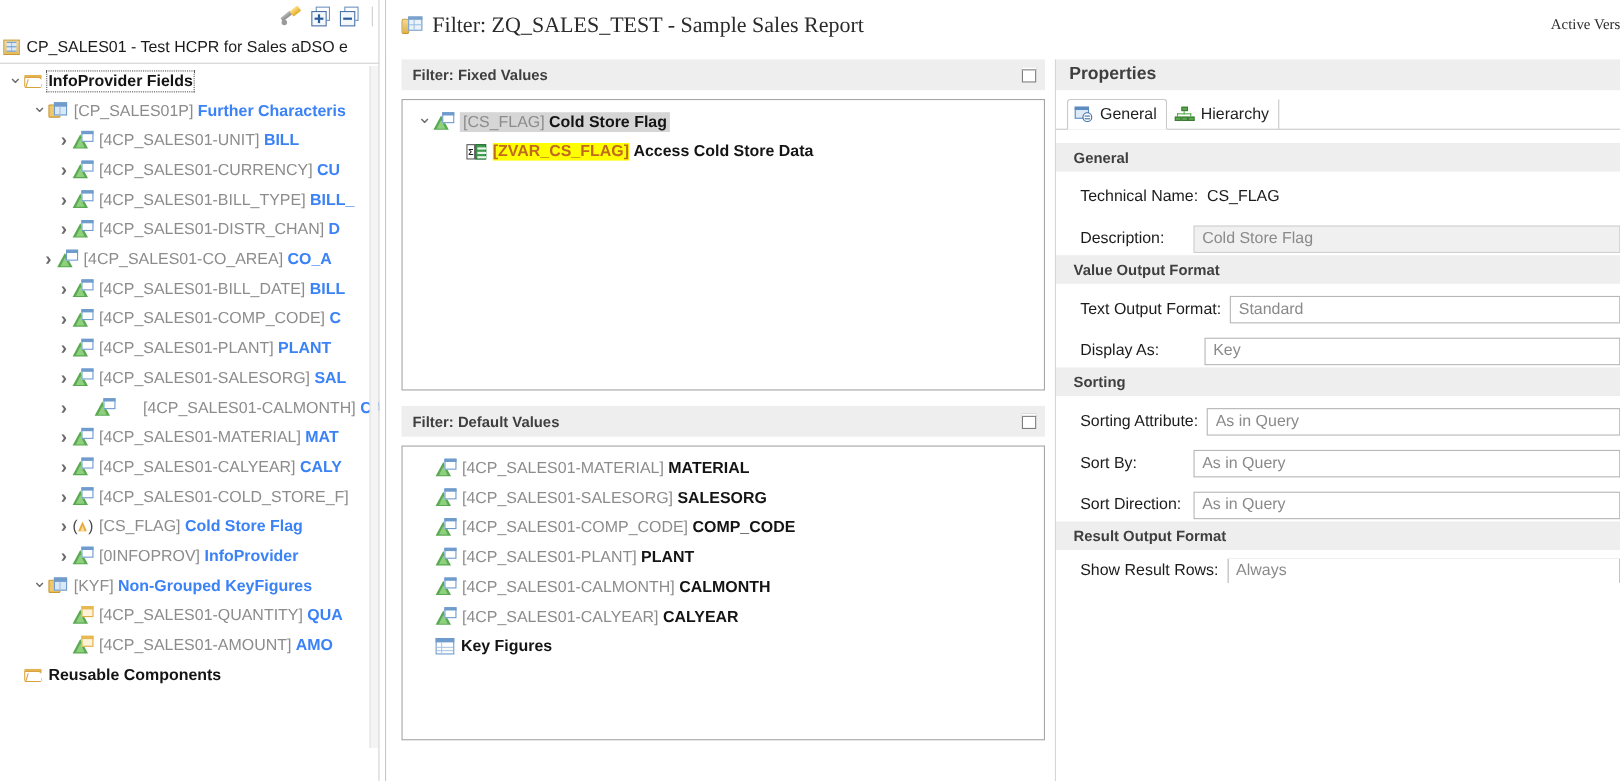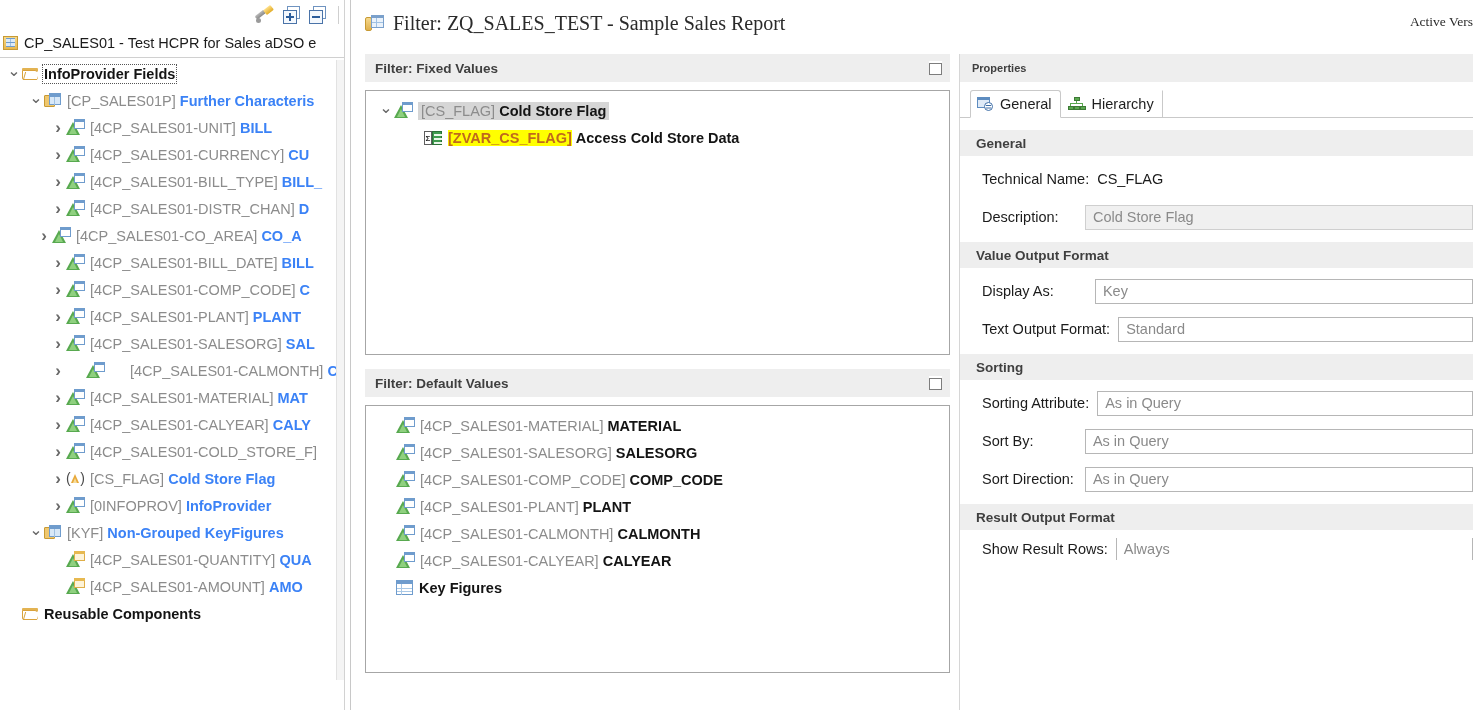--- a/index.html
+++ b/index.html
@@ -339,21 +339,21 @@
     background:#ffffff; border:1px solid #6f9ccd;
   }
   .icon-kftable .ft { position:absolute; left:0; top:0; width:17px; height:4px; background:#6f9ccd; }
   .icon-kftable .c1 { position:absolute; left:5px; top:4px; width:1px; height:11px; background:#a9c8e6; }
   .icon-kftable .h1 { position:absolute; left:1px; top:7.5px; width:15px; height:1px; background:#a9c8e6; }
   .icon-kftable .h2 { position:absolute; left:1px; top:11px; width:15px; height:1px; background:#a9c8e6; }
 
   
   .props-head {
     height:28px; background:#eeeeee; display:flex; align-items:center;
-    padding-left:12px; font-size:11px; font-weight:bold; color:#3f3f3f;
+    padding-left:12px; font-size:16px; font-weight:bold; color:#3f3f3f;
   }
   .tabs {
     height:30px; margin-top:6px; display:flex; align-items:flex-end;
     padding-left:10px;
     border-bottom:1px solid #c9c9c9;
   }
   .tab {
     display:flex; align-items:center; gap:6px;
     height:28px; padding:0 8px 0 6px;
     font-size:14.5px; color:#1f1f1f;
@@ -394,21 +394,20 @@
     position:absolute; background:#5aa84f;
   }
   .icon-hier .lnv { left:8.5px; top:4px; width:1px; height:3px; }
   .icon-hier .lnh { left:2.5px; top:6.5px; width:13px; height:1px; }
   .icon-hier .lnv2 { left:2.5px; top:6.5px; width:1px; height:3px; }
   .icon-hier .lnv3 { left:14.5px; top:6.5px; width:1px; height:3px; }
 
   .group-head {
     height:26px; background:#eeeeee; display:flex; align-items:center;
     padding-left:16px; font-size:13.5px; font-weight:bold; color:#3f3f3f;
-    margin-top:10px;
   }
   .field-row {
     display:flex; align-items:center; height:30px; margin-top:8px; padding-left:22px;
   }
   .field-label {
     font-size:14.5px; color:#1b1b1b; white-space:nowrap;
   }
   .field-static { font-size:14.5px; color:#1b1b1b; margin-left:8px; }
   .field-input {
     height:25px; background:#ffffff; border:1px solid #b6b6b6;
@@ -842,27 +841,27 @@
         <div class="field-row">
           <span class="field-label lbl-w-150">Description:</span>
           <span class="field-input readonly fw-desc">Cold Store Flag</span>
         </div>
 
         <div class="group-head">
           <span>Value Output Format</span>
         </div>
 
         <div class="field-row">
+          <span class="field-label lbl-w-170">Text Output Format:</span>
+          <span class="field-input fw-disp">Standard</span>
+        </div>
+
+        <div class="field-row">
           <span class="field-label lbl-w-170">Display As:</span>
           <span class="field-input fw-disp">Key</span>
-        </div>
-
-        <div class="field-row">
-          <span class="field-label lbl-w-170">Text Output Format:</span>
-          <span class="field-input fw-disp">Standard</span>
         </div>
 
         <div class="group-head">
           <span>Sorting</span>
         </div>
 
         <div class="field-row">
           <span class="field-label lbl-w-150">Sorting Attribute:</span>
           <span class="field-input fw-sort">As in Query</span>
         </div>

